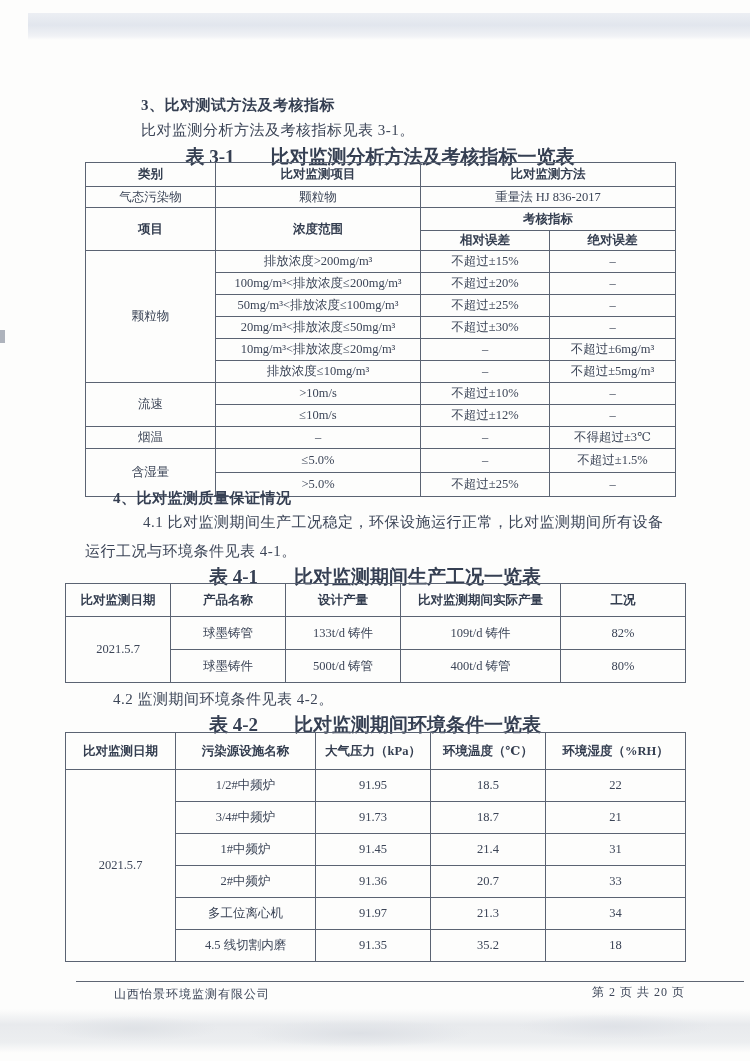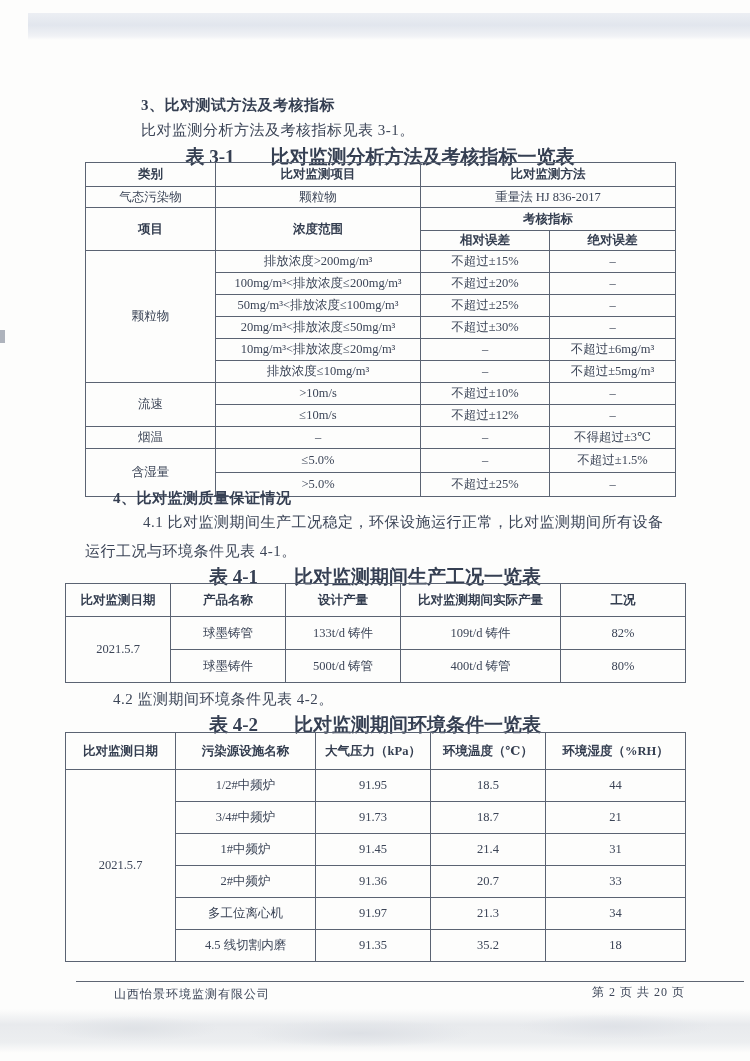--- a/index.html
+++ b/index.html
@@ -228,21 +228,21 @@
     <th>污染源设施名称</th>
     <th>大气压力（kPa）</th>
     <th>环境温度（℃）</th>
     <th>环境湿度（%RH）</th>
   </tr>
   <tr>
     <td rowspan="6">2021.5.7</td>
     <td>1/2#中频炉</td>
     <td>91.95</td>
     <td>18.5</td>
-    <td>44</td>
+    <td>22</td>
   </tr>
   <tr>
     <td>3/4#中频炉</td>
     <td>91.73</td>
     <td>18.7</td>
     <td>21</td>
   </tr>
   <tr>
     <td>1#中频炉</td>
     <td>91.45</td>

